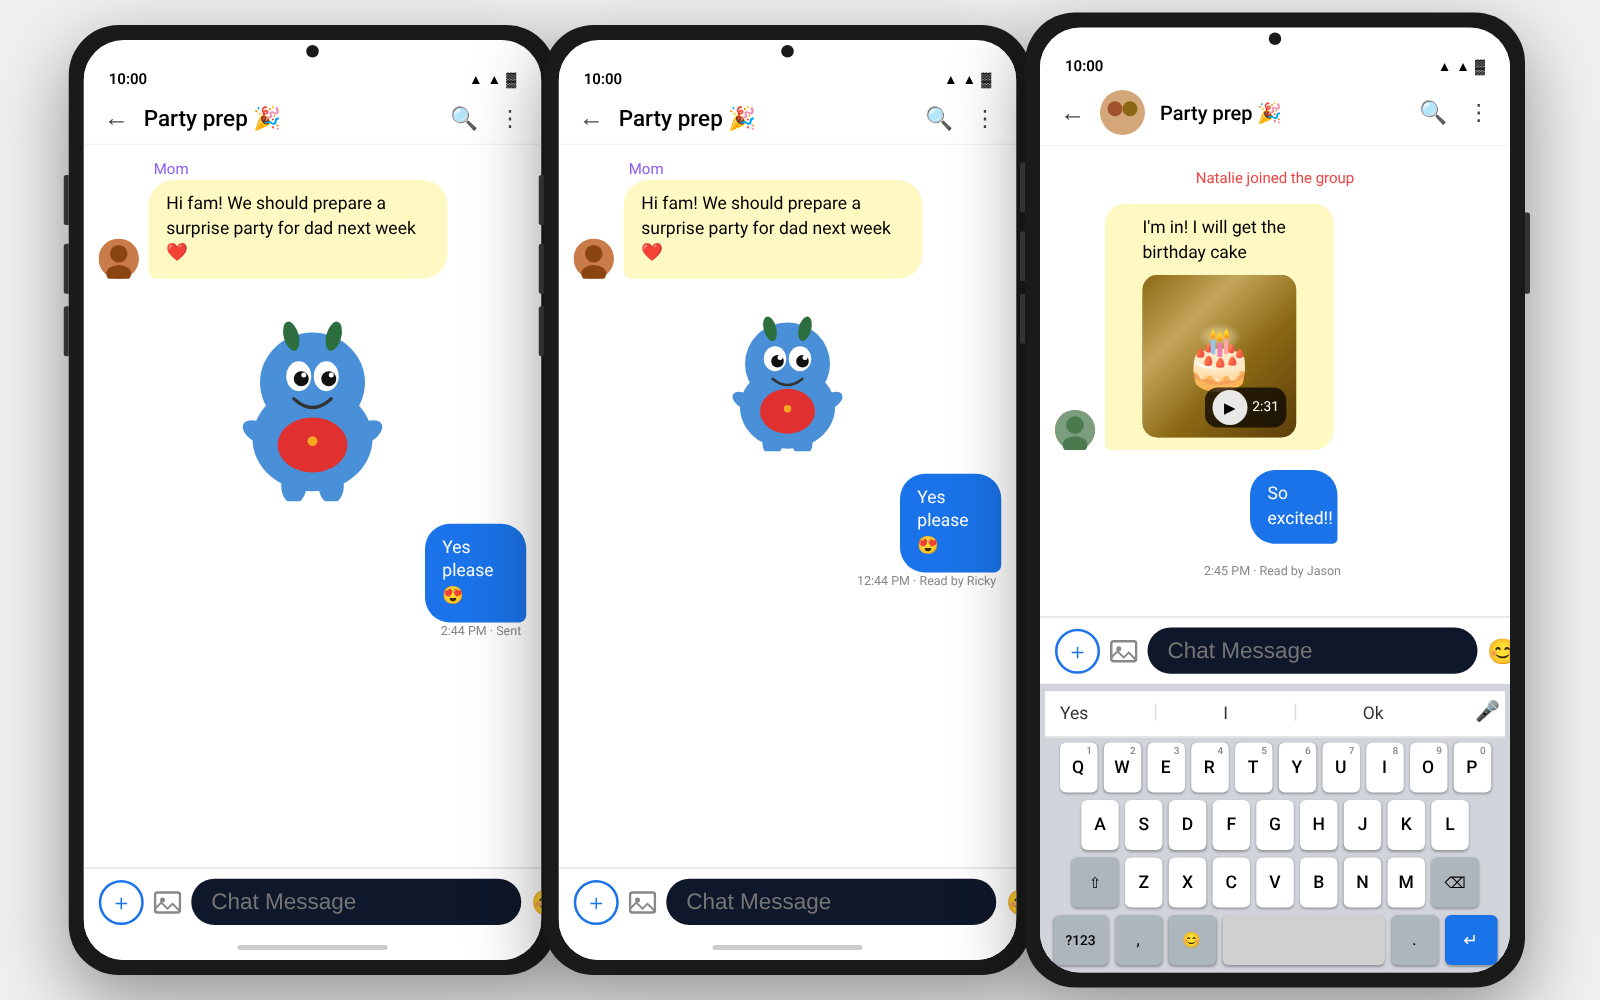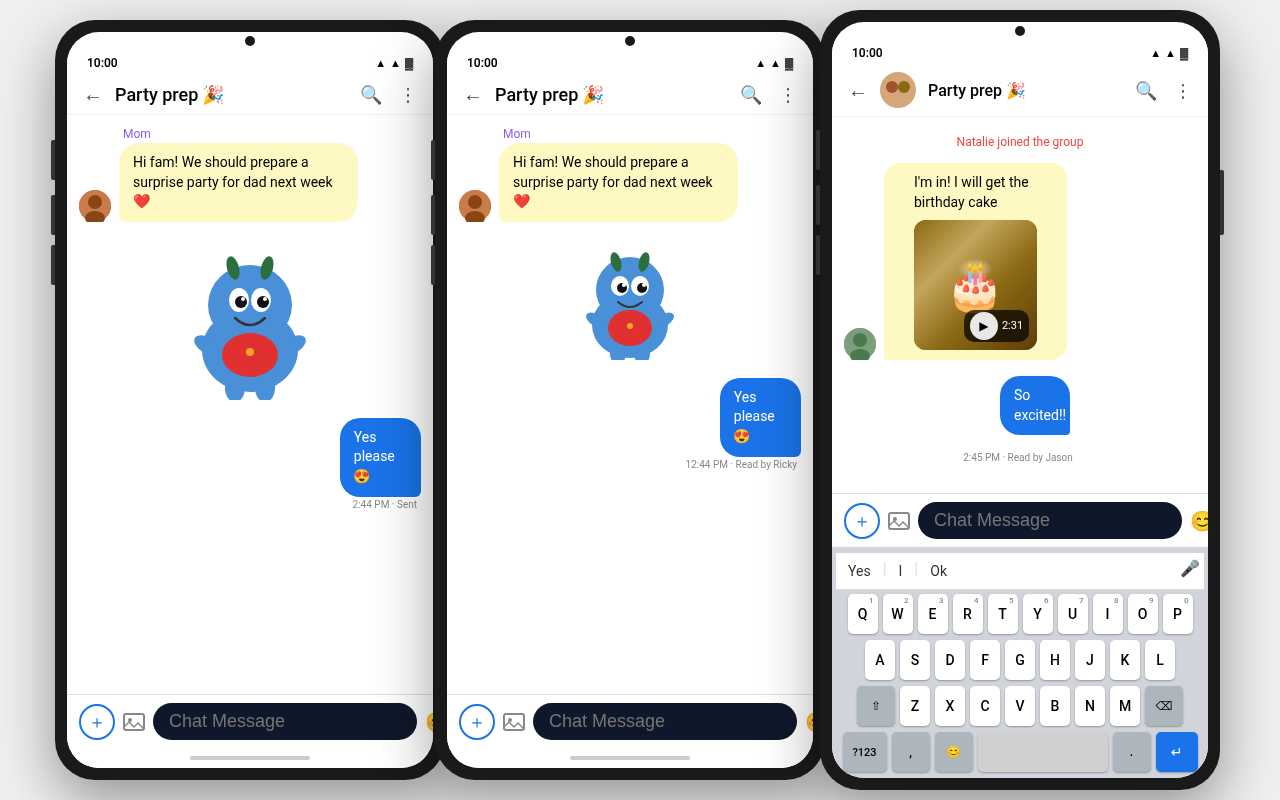--- a/index.html
+++ b/index.html
@@ -284,20 +284,21 @@
       padding: 6px 4px;
     }
 
     .suggest-row {
       display: flex;
       justify-content: space-around;
       padding: 6px 0;
       background: #fff;
       border-bottom: 1px solid #ddd;
       margin-bottom: 4px;
+      gap: 40px;
     }
 
     .suggest-word {
       font-size: 14px;
       color: #333;
       padding: 4px 12px;
     }
 
     .keyboard-rows {
       display: flex;

